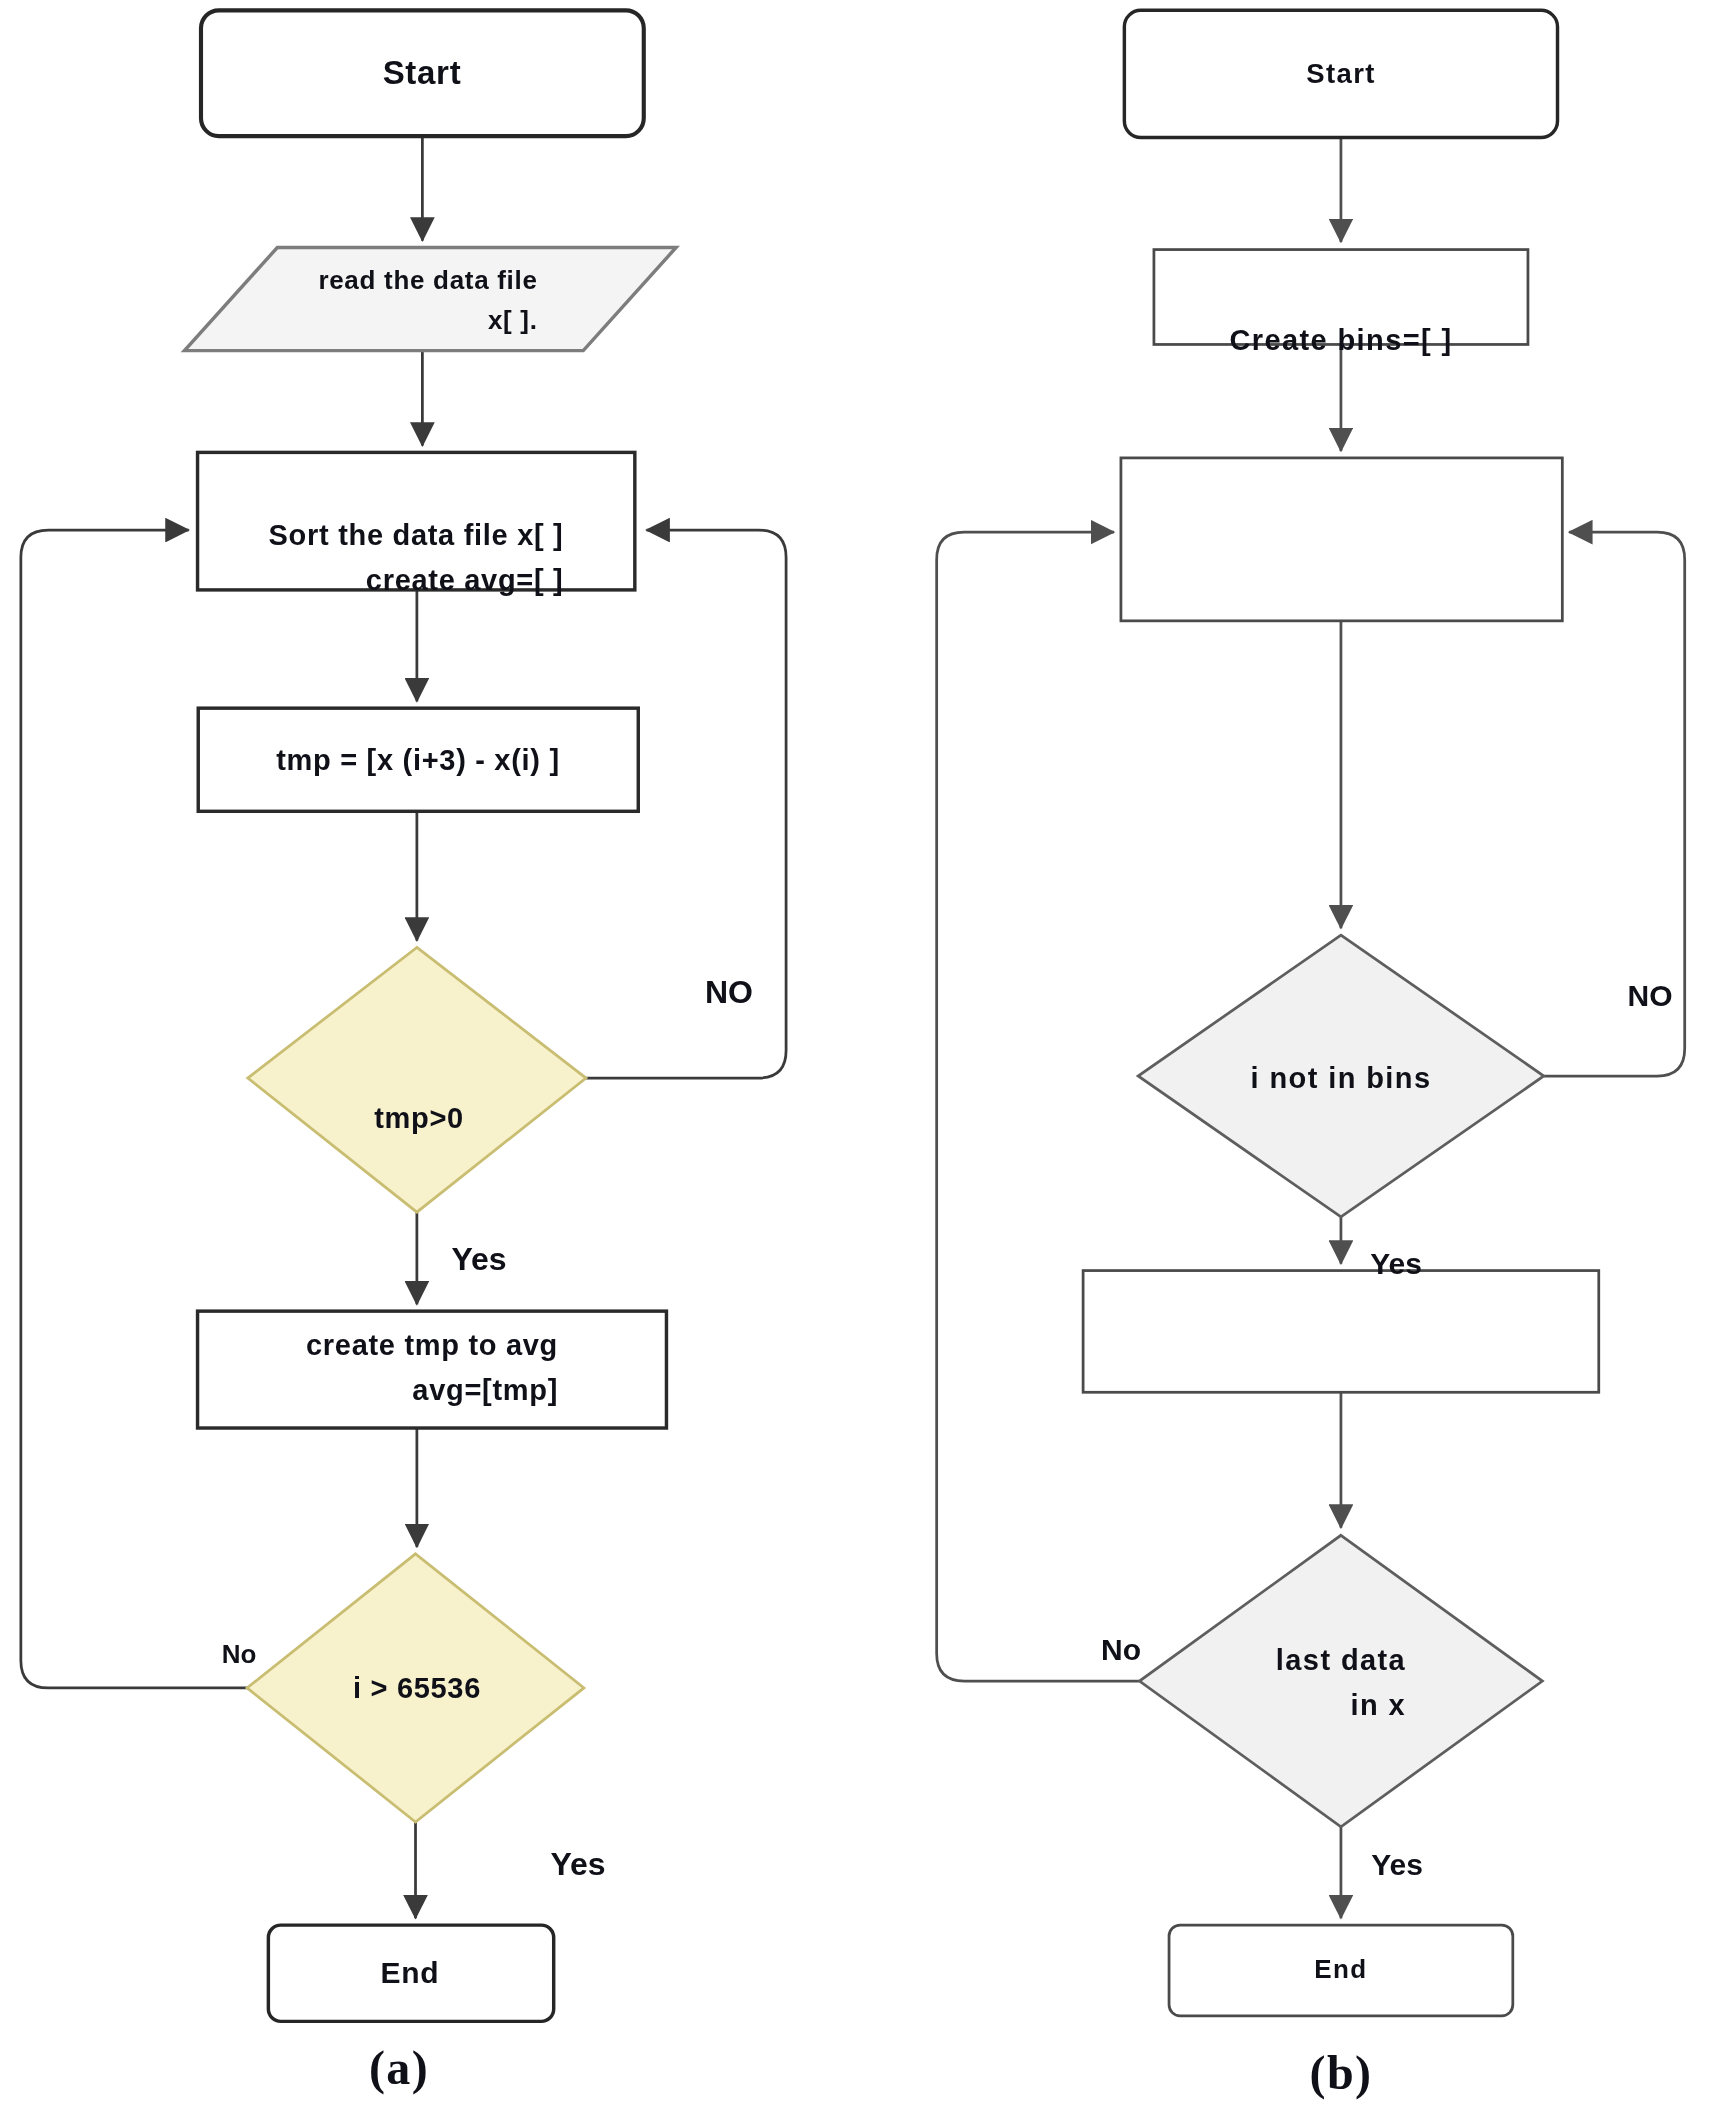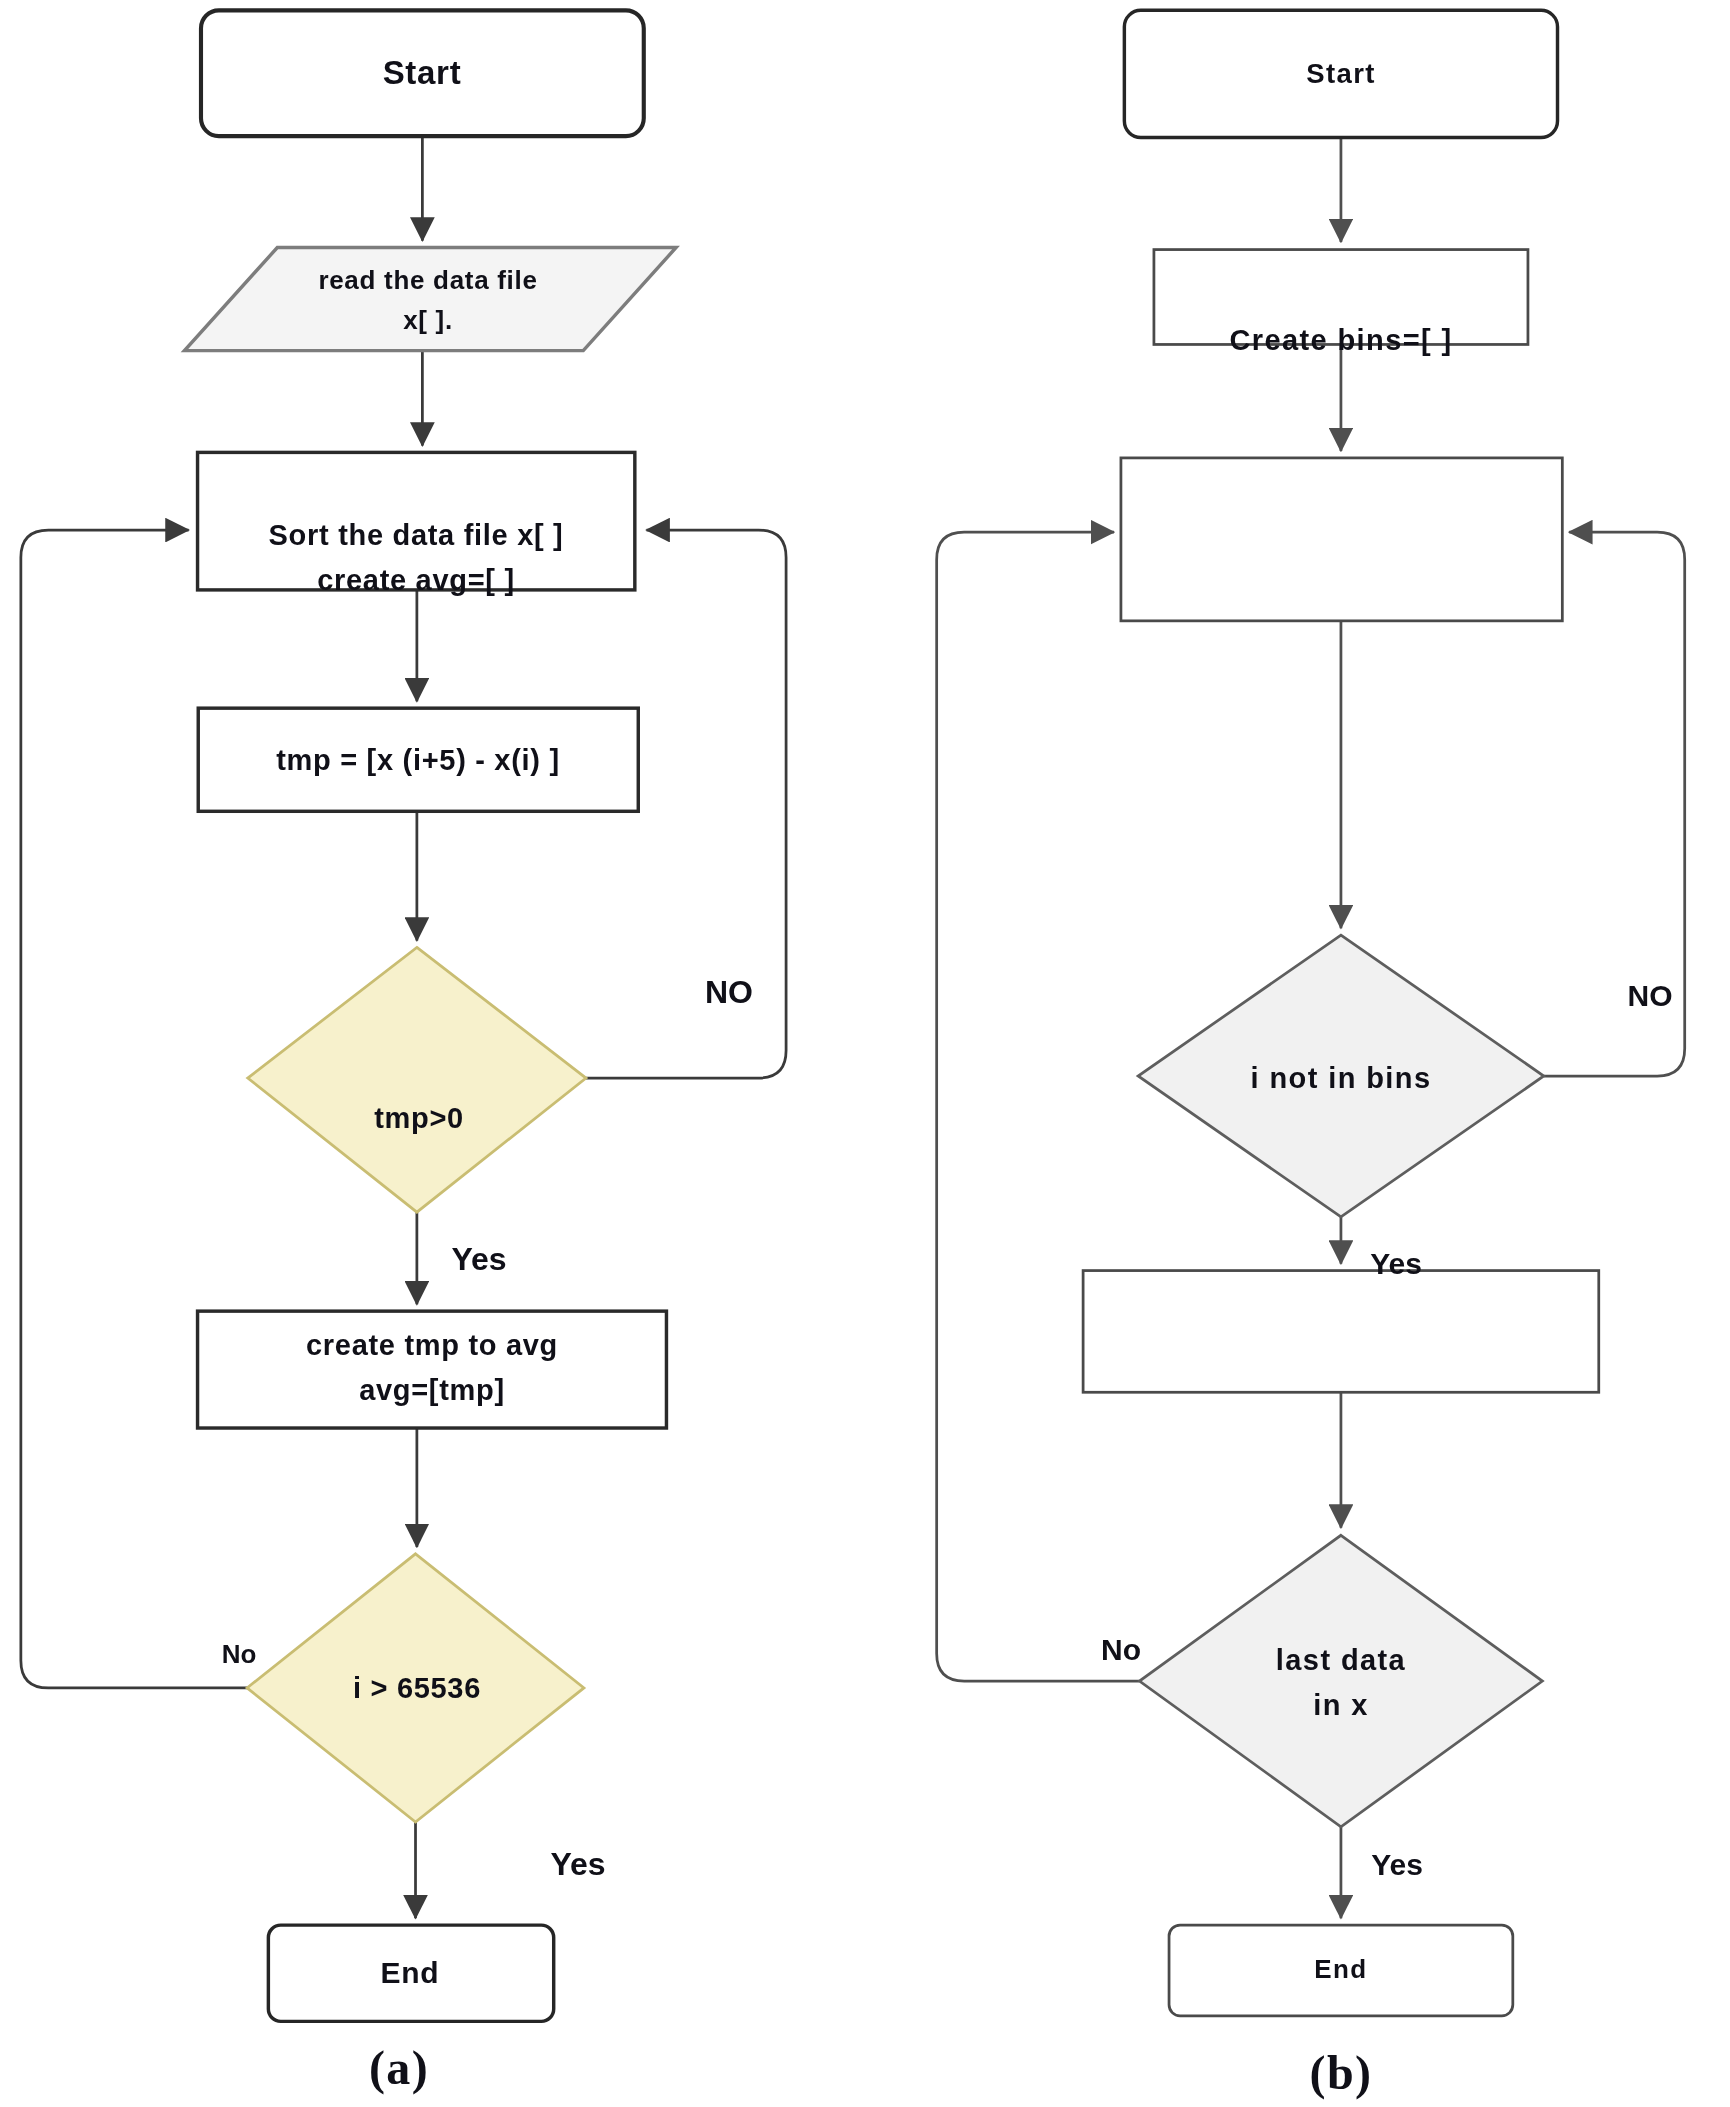--- a/index.html
+++ b/index.html
@@ -39,21 +39,21 @@
   .diamond-b{fill:var(--decision-fill-b);stroke:var(--decision-stroke-b);stroke-width:4px;}
   .edge-a{fill:none;stroke:var(--line-a);stroke-width:4px;}
   .edge-b{fill:none;stroke:var(--line-b);stroke-width:4px;}
   .head-a{fill:var(--line-a);}
   .head-b{fill:var(--line-b);}
 
   
   .lbl{
     position:absolute;
     transform:translate(-50%,-50%);
-    text-align:center;
+    text-align:right;
     font-weight:bold;
     white-space:pre-line;
     line-height:1.55;
     color:var(--text);
   }
   .fa{font-size:29px;letter-spacing:0.7px;}
   .fb{font-size:29px;letter-spacing:1.4px;}
   .t-start-a{font-size:33px;}
   .t-read{font-size:26px;}
   .t-end-a{font-size:30px;}
@@ -119,21 +119,21 @@
     <rect class="proc-b" x="1575" y="1848" width="750" height="177"></rect>
     <polygon class="diamond-b" points="1950,2233 2243,2445 1950,2657 1657,2445"></polygon>
     <rect class="proc-b" x="1700" y="2800" width="500" height="132" rx="16"></rect>
   </svg>
 
   <div class="lbl fa t-start-a" style="left:422px;top:73px;">Start</div>
   <div class="lbl fa t-read" style="left:428px;top:300px;">read the data file
 x[ ].</div>
   <div class="lbl fa" style="left:416px;top:534px;margin-top:24px;">Sort the data file x[ ]
 create avg=[ ]</div>
-  <div class="lbl fa" style="left:418px;top:760px;">tmp = [x (i+5) - x(i) ]</div>
+  <div class="lbl fa" style="left:418px;top:760px;">tmp = [x (i+3) - x(i) ]</div>
   <div class="lbl fa" style="left:419px;top:1118px;">tmp&gt;0</div>
   <div class="lbl fa" style="left:432px;top:1368px;">create tmp to avg
 avg=[tmp]</div>
   <div class="lbl fa" style="left:417px;top:1688px;">i &gt; 65536</div>
   <div class="lbl fa t-end-a" style="left:410px;top:1973px;">End</div>
 
   <div class="lbl branch" style="left:729px;top:993px;">NO</div>
   <div class="lbl branch" style="left:479px;top:1260px;">Yes</div>
   <div class="lbl branch-sm" style="left:239px;top:1654px;">No</div>
   <div class="lbl branch" style="left:578px;top:1865px;">Yes</div>

